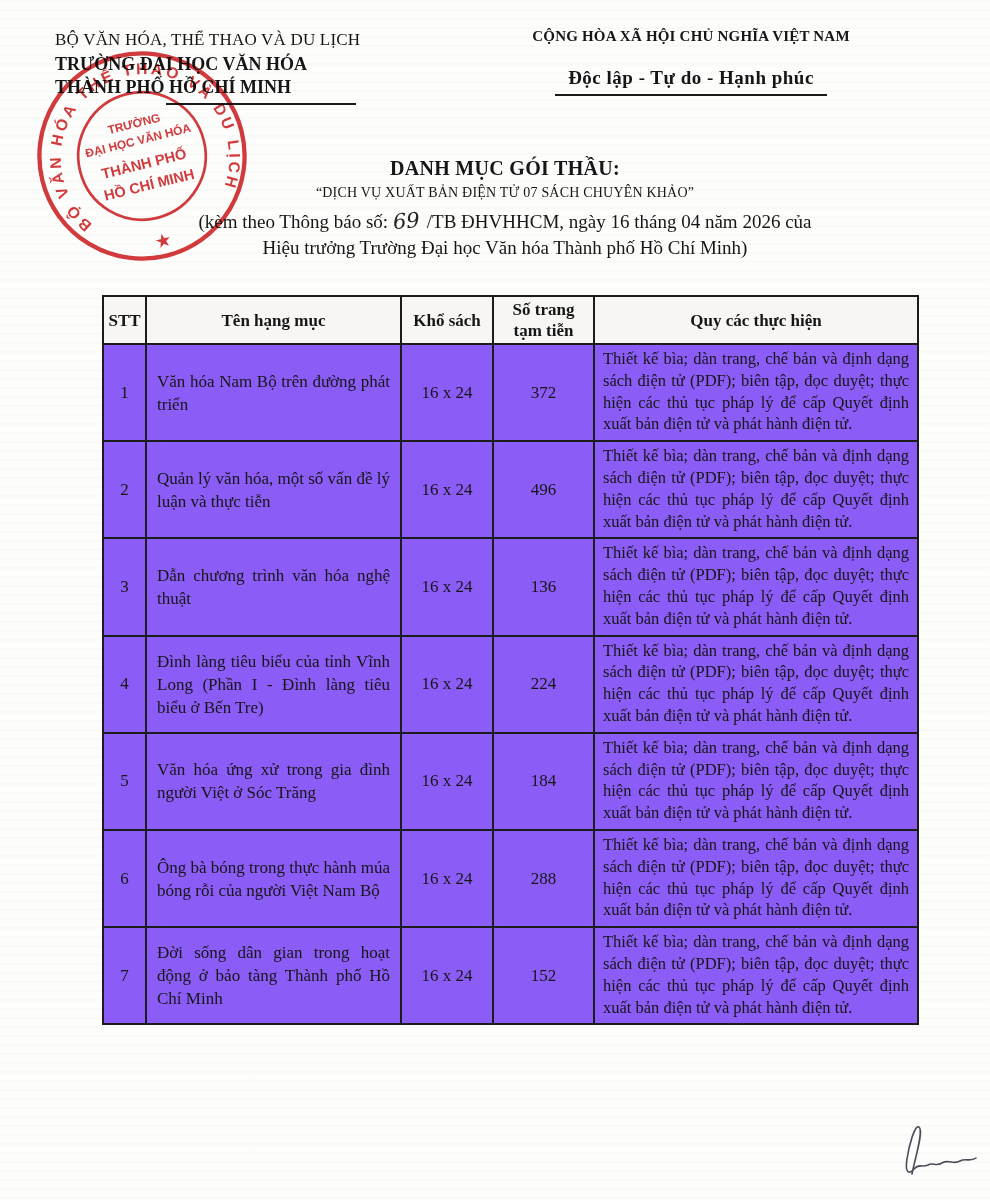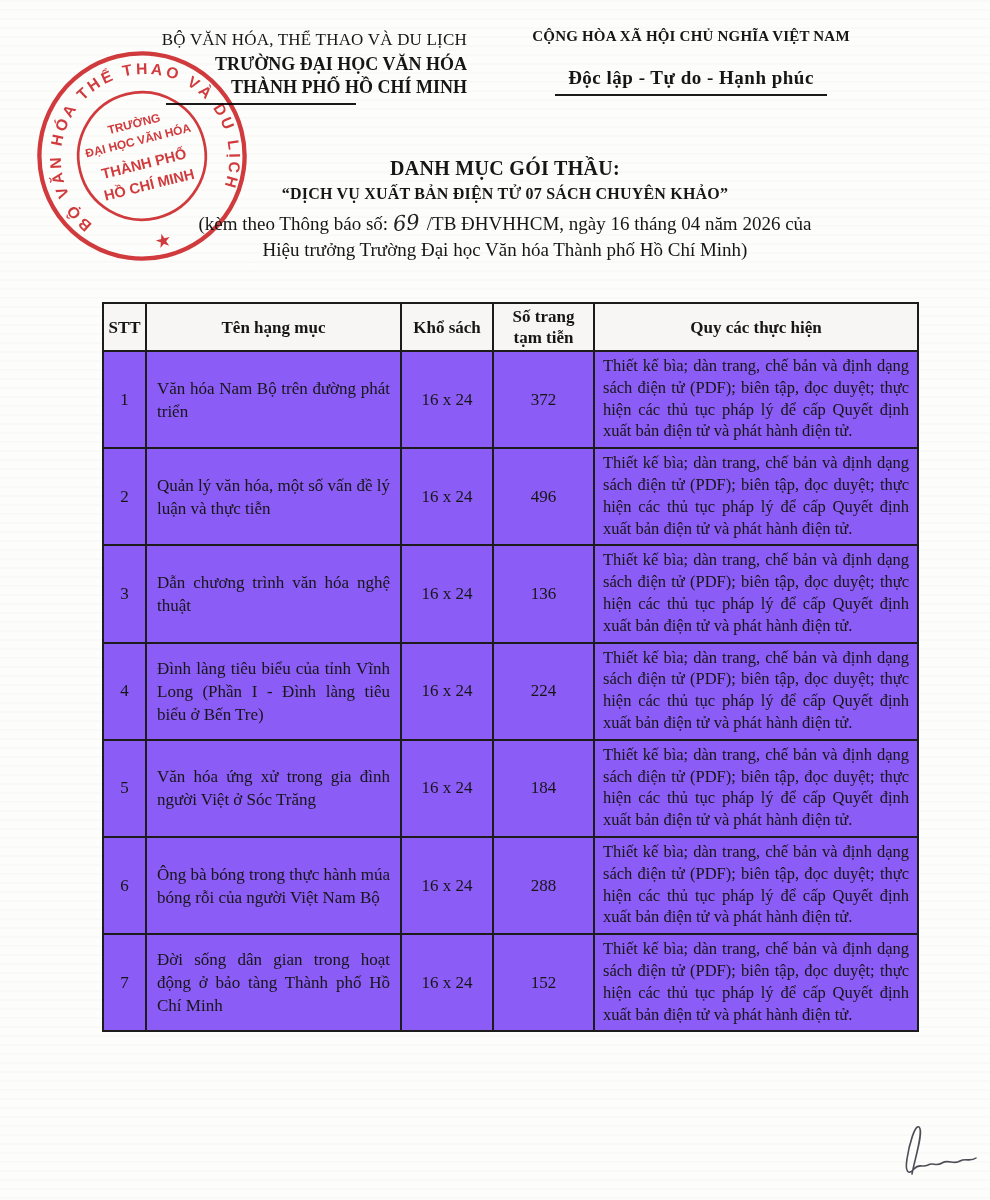--- a/index.html
+++ b/index.html
@@ -8,44 +8,44 @@
     position:relative; width:990px; height:1200px;
     background:#fdfdfc; color:#161616;
     font-family:"Liberation Serif", serif;
     overflow:hidden;
   }
   .page::before{
     content:""; position:absolute; inset:0; pointer-events:none;
     background:repeating-linear-gradient(180deg, rgba(60,60,60,0.02) 0 2px, transparent 2px 9px);
   }
   
-  .org-block { position:absolute; left:55px; top:30px; width:412px; text-align:right; }
+  .org-block { position:absolute; left:55px; top:30px; width:412px; text-align:left; }
   .org-l1 { font-size:17px; letter-spacing:.2px; }
   .org-l2 { font-size:18px; font-weight:bold; margin-top:4px; }
   .org-l3 { font-size:18px; font-weight:bold; margin-top:2px; }
   .org-rule { width:190px; height:2px; background:#1a1a1a; margin:5px auto 0; }
 
   .nat-block { position:absolute; left:466px; top:28px; width:450px; text-align:center; }
   .nat-l1 { font-size:15px; font-weight:bold; letter-spacing:.2px; }
   .nat-l2 { font-size:19px; font-weight:bold; margin-top:22px; letter-spacing:.5px; }
   .nat-rule { width:272px; height:2px; background:#1a1a1a; margin:5px auto 0; }
 
   
   .title-block { position:absolute; left:70px; top:157px; width:870px; text-align:center; }
   .t1 { font-size:20px; font-weight:bold; letter-spacing:.3px; }
-  .t2 { font-size:16px; font-weight:bold; margin-top:5px; letter-spacing:.2px; }
+  .t2 { font-size:14px; font-weight:normal; margin-top:5px; letter-spacing:.2px; }
   .sub { font-size:19px; margin-top:7px; line-height:26px; }
   .hand {
     font-family:"DejaVu Serif", serif; font-style:italic; font-size:21px;
     display:inline-block; transform:rotate(-4deg); margin:0 7px 0 5px; color:#23231f;
   }
 
   
   table.doc {
-    position:absolute; left:102px; top:302px; width:815px;
+    position:absolute; left:102px; top:295px; width:815px;
     border-collapse:collapse; table-layout:fixed;
   }
   .doc th, .doc td { border:2px solid #1c1c1c; }
   .doc th {
     font-size:17px; font-weight:bold; text-align:center;
     height:46px; padding:2px 3px; line-height:21px;
     background:#f7f6f4; vertical-align:middle;
   }
   .doc td { vertical-align:middle; background:#8b5cf6; }
   .c-stt  { text-align:center; font-size:17px; }

